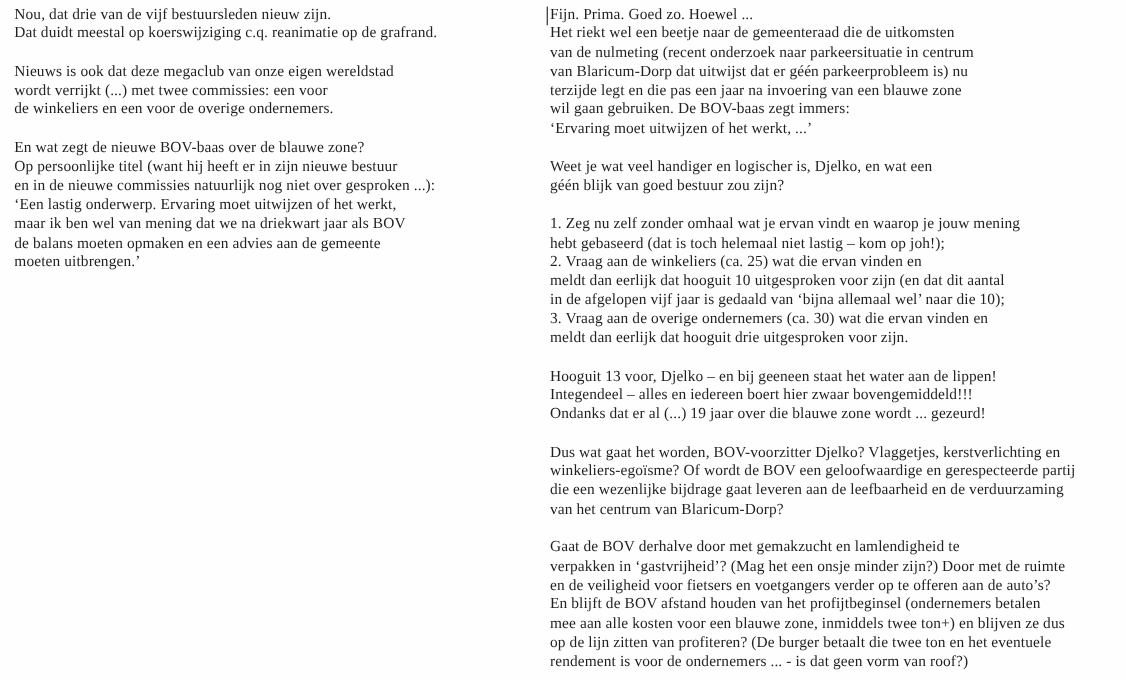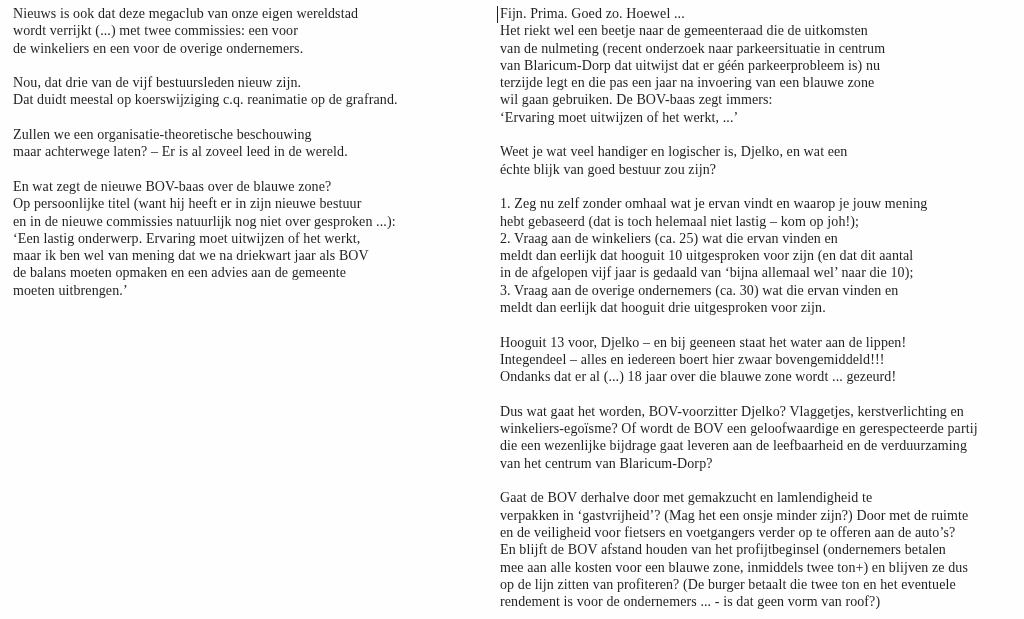--- a/index.html
+++ b/index.html
@@ -46,58 +46,56 @@
     height: 17px;
     background: #1f1f1f;
   }
 </style>
 </head>
 <body style="background: rgb(254, 254, 254);">
 
 <div class="page">
 
   <div class="col col-left" style="color: rgb(31, 31, 31);">
+      <p class="para">Nou, dat drie van de vijf bestuursleden nieuw zijn.
+Dat duidt meestal op koerswijziging c.q. reanimatie op de grafrand.</p>
       <p class="para">Nieuws is ook dat deze megaclub van onze eigen wereldstad
 wordt verrijkt (...) met twee commissies: een voor
 de winkeliers en een voor de overige ondernemers.</p>
-      <p class="para">Nou, dat drie van de vijf bestuursleden nieuw zijn.
-Dat duidt meestal op koerswijziging c.q. reanimatie op de grafrand.</p>
-      <p class="para">Zullen we een organisatie-theoretische beschouwing
-maar achterwege laten? – Er is al zoveel leed in de wereld.</p>
       <p class="para">En wat zegt de nieuwe BOV-baas over de blauwe zone?
 Op persoonlijke titel (want hij heeft er in zijn nieuwe bestuur
 en in de nieuwe commissies natuurlijk nog niet over gesproken ...):
 ‘Een lastig onderwerp. Ervaring moet uitwijzen of het werkt,
 maar ik ben wel van mening dat we na driekwart jaar als BOV
 de balans moeten opmaken en een advies aan de gemeente
 moeten uitbrengen.’</p>
     </div>
 
   <div class="caret" style="background: rgb(31, 31, 31);"></div>
 
   <div class="col col-right" style="color: rgb(31, 31, 31);">
       <p class="para">Fijn. Prima. Goed zo. Hoewel ...
 Het riekt wel een beetje naar de gemeenteraad die de uitkomsten
 van de nulmeting (recent onderzoek naar parkeersituatie in centrum
 van Blaricum-Dorp dat uitwijst dat er géén parkeerprobleem is) nu
 terzijde legt en die pas een jaar na invoering van een blauwe zone
 wil gaan gebruiken. De BOV-baas zegt immers:
 ‘Ervaring moet uitwijzen of het werkt, ...’</p>
       <p class="para">Weet je wat veel handiger en logischer is, Djelko, en wat een
-échte blijk van goed bestuur zou zijn?</p>
+géén blijk van goed bestuur zou zijn?</p>
       <p class="para">1. Zeg nu zelf zonder omhaal wat je ervan vindt en waarop je jouw mening
 hebt gebaseerd (dat is toch helemaal niet lastig – kom op joh!);
 2. Vraag aan de winkeliers (ca. 25) wat die ervan vinden en
 meldt dan eerlijk dat hooguit 10 uitgesproken voor zijn (en dat dit aantal
 in de afgelopen vijf jaar is gedaald van ‘bijna allemaal wel’ naar die 10);
 3. Vraag aan de overige ondernemers (ca. 30) wat die ervan vinden en
 meldt dan eerlijk dat hooguit drie uitgesproken voor zijn.</p>
       <p class="para">Hooguit 13 voor, Djelko – en bij geeneen staat het water aan de lippen!
 Integendeel – alles en iedereen boert hier zwaar bovengemiddeld!!!
-Ondanks dat er al (...) 18 jaar over die blauwe zone wordt ... gezeurd!</p>
+Ondanks dat er al (...) 19 jaar over die blauwe zone wordt ... gezeurd!</p>
       <p class="para">Dus wat gaat het worden, BOV-voorzitter Djelko? Vlaggetjes, kerstverlichting en
 winkeliers-egoïsme? Of wordt de BOV een geloofwaardige en gerespecteerde partij
 die een wezenlijke bijdrage gaat leveren aan de leefbaarheid en de verduurzaming
 van het centrum van Blaricum-Dorp?</p>
       <p class="para">Gaat de BOV derhalve door met gemakzucht en lamlendigheid te
 verpakken in ‘gastvrijheid’? (Mag het een onsje minder zijn?) Door met de ruimte
 en de veiligheid voor fietsers en voetgangers verder op te offeren aan de auto’s?
 En blijft de BOV afstand houden van het profijtbeginsel (ondernemers betalen
 mee aan alle kosten voor een blauwe zone, inmiddels twee ton+) en blijven ze dus
 op de lijn zitten van profiteren? (De burger betaalt die twee ton en het eventuele

